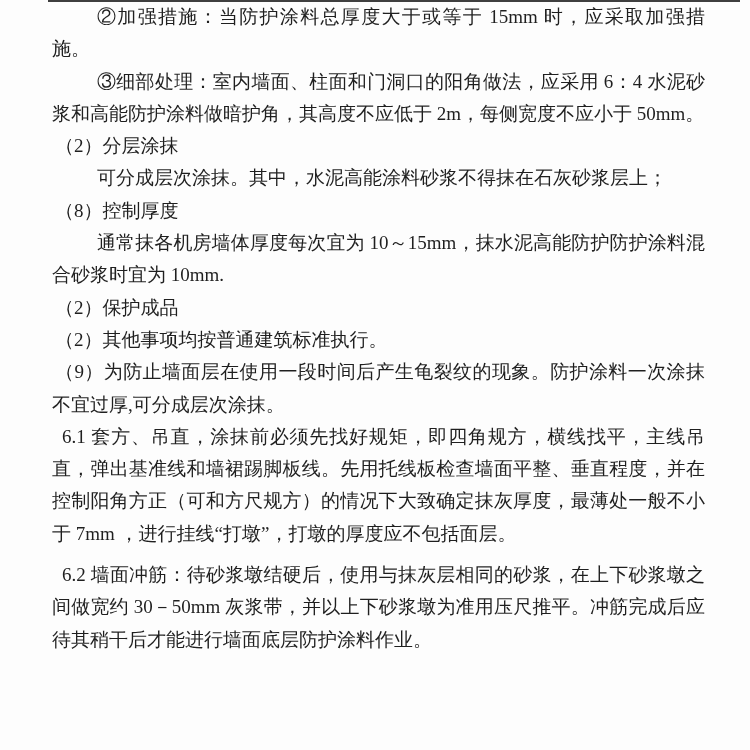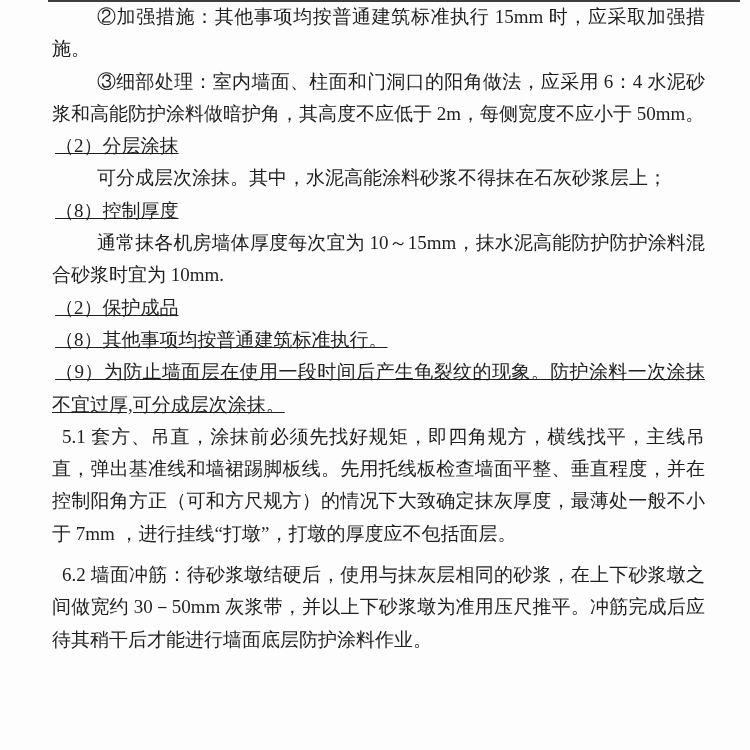--- a/index.html
+++ b/index.html
@@ -31,36 +31,36 @@
     top: 1px;
     left: 52px;
     width: 653px;
     text-align: justify;
   }
   .content p {
     margin: 0;
     padding: 0;
   }
   p.indent   { text-indent: 45px; }  
-  p.label    { text-indent: 3px; text-decoration: underline;  }  
+  p.label    { text-indent: 3px;  }  
   p.numbered { text-indent: 10px; }  
   p.spaced   { margin-top: 9px;   }  
 </style>
 </head>
 <body>
 
 <div class="page">
   <div class="top-rule"></div>
   <div class="content">
-    <p class="indent">②加强措施：其他事项均按普通建筑标准执行 15mm 时，应采取加强措施。</p>
+    <p class="indent">②加强措施：当防护涂料总厚度大于或等于 15mm 时，应采取加强措施。</p>
     <p class="indent">③细部处理：室内墙面、柱面和门洞口的阳角做法，应采用 6：4 水泥砂浆和高能防护涂料做暗护角，其高度不应低于 2m，每侧宽度不应小于 50mm。</p>
     <p class="label">（2）分层涂抹</p>
     <p class="indent">可分成层次涂抹。其中，水泥高能涂料砂浆不得抹在石灰砂浆层上；</p>
     <p class="label">（8）控制厚度</p>
     <p class="indent">通常抹各机房墙体厚度每次宜为 10～15mm，抹水泥高能防护防护涂料混合砂浆时宜为 10mm.</p>
     <p class="label">（2）保护成品</p>
-    <p class="label">（8）其他事项均按普通建筑标准执行。</p>
+    <p class="label">（2）其他事项均按普通建筑标准执行。</p>
     <p class="label">（9）为防止墙面层在使用一段时间后产生龟裂纹的现象。防护涂料一次涂抹不宜过厚,可分成层次涂抹。</p>
-    <p class="numbered">5.1 套方、吊直，涂抹前必须先找好规矩，即四角规方，横线找平，主线吊直，弹出基准线和墙裙踢脚板线。先用托线板检查墙面平整、垂直程度，并在控制阳角方正（可和方尺规方）的情况下大致确定抹灰厚度，最薄处一般不小于 7mm ，进行挂线“打墩”，打墩的厚度应不包括面层。</p>
+    <p class="numbered">6.1 套方、吊直，涂抹前必须先找好规矩，即四角规方，横线找平，主线吊直，弹出基准线和墙裙踢脚板线。先用托线板检查墙面平整、垂直程度，并在控制阳角方正（可和方尺规方）的情况下大致确定抹灰厚度，最薄处一般不小于 7mm ，进行挂线“打墩”，打墩的厚度应不包括面层。</p>
     <p class="numbered spaced">6.2 墙面冲筋：待砂浆墩结硬后，使用与抹灰层相同的砂浆，在上下砂浆墩之间做宽约 30－50mm 灰浆带，并以上下砂浆墩为准用压尺推平。冲筋完成后应待其稍干后才能进行墙面底层防护涂料作业。</p>
 
   </div>
 </div>
 
 </body></html>

